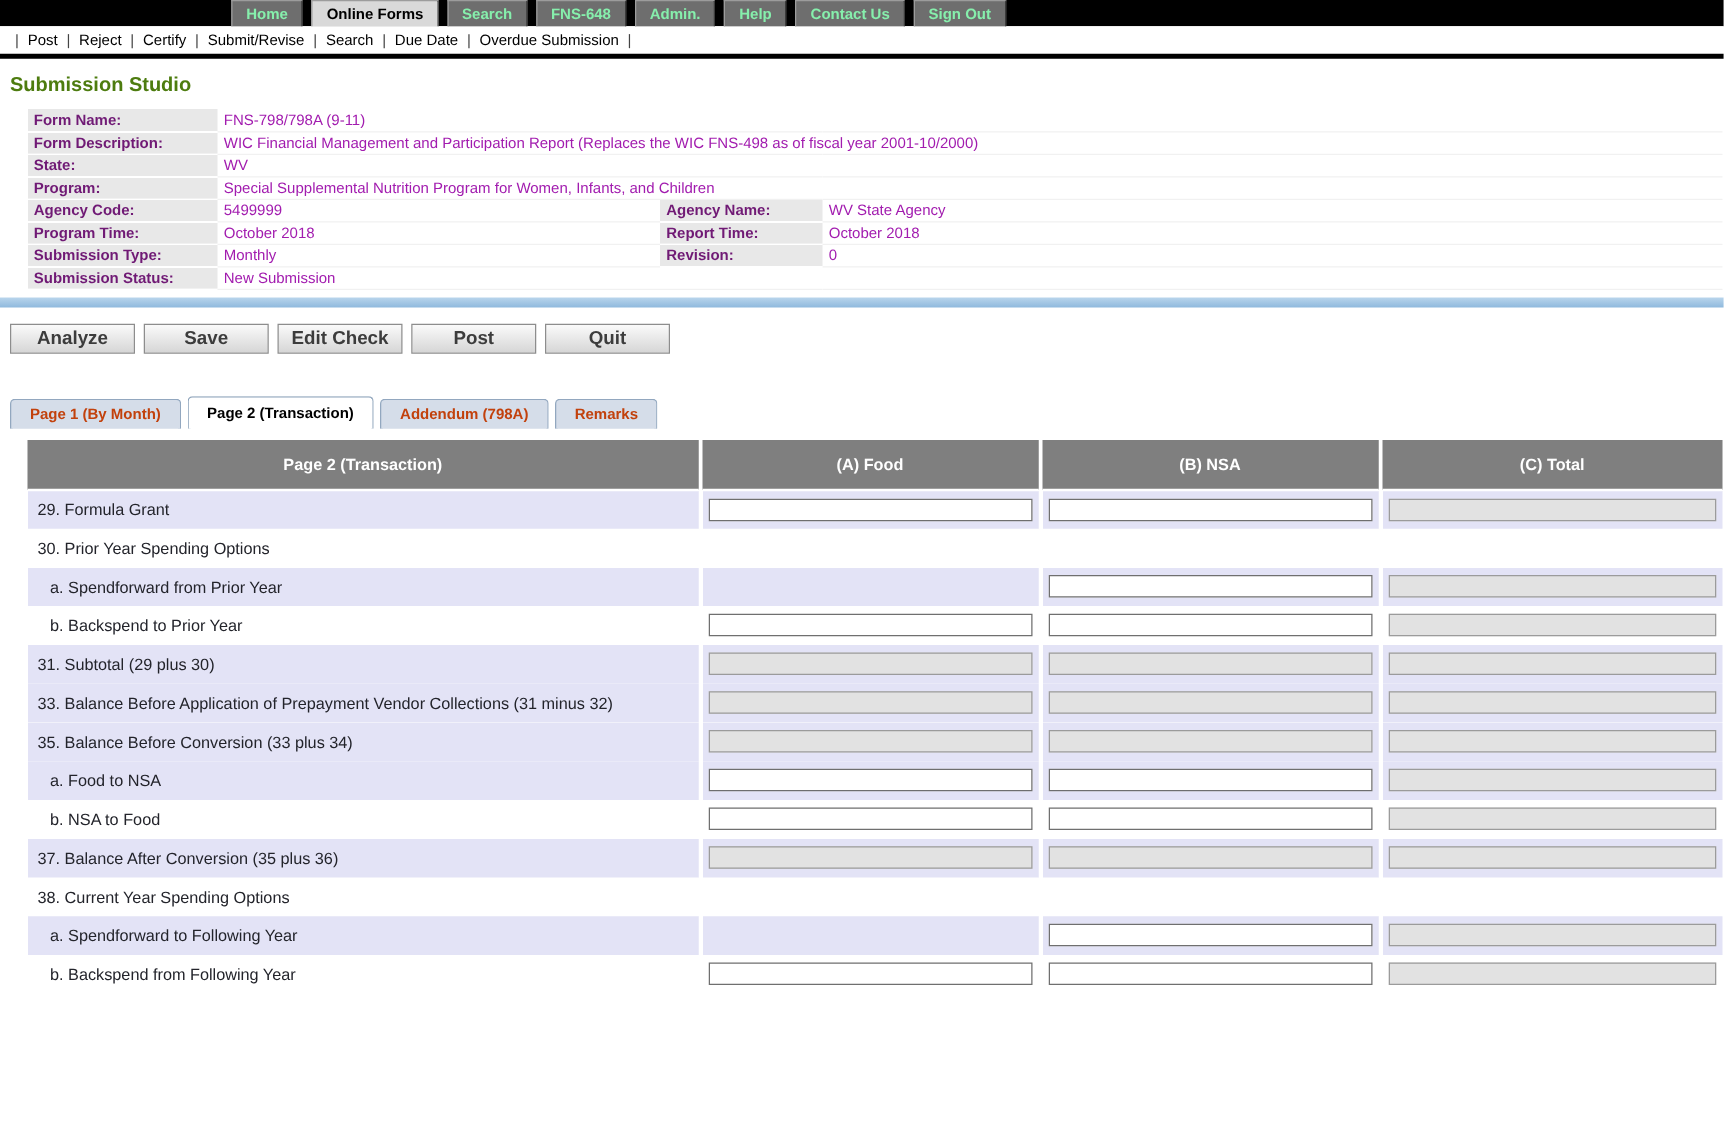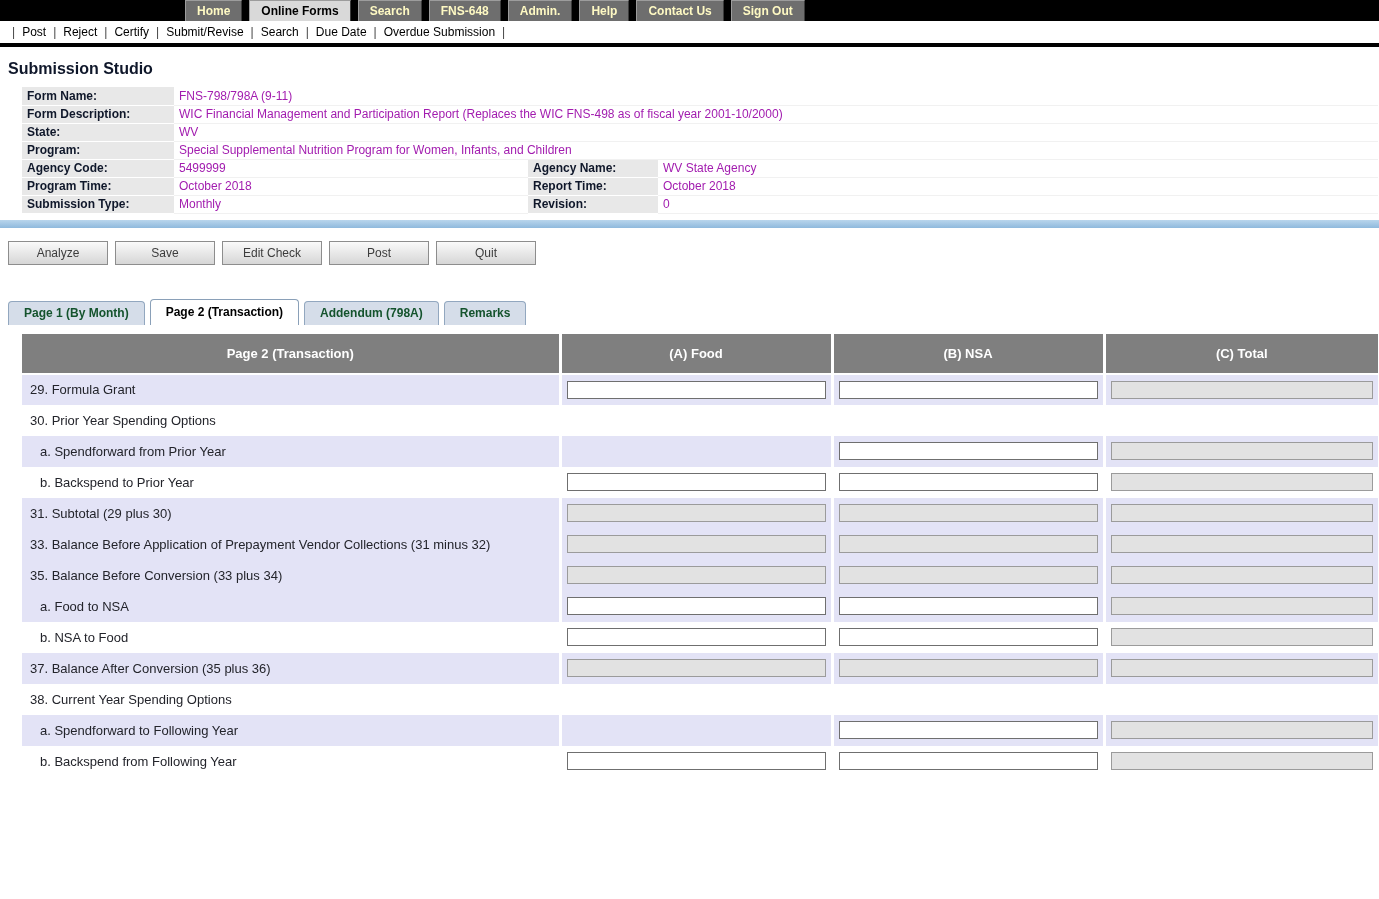--- a/index.html
+++ b/index.html
@@ -4,51 +4,51 @@
 <style>
   * { box-sizing: border-box; }
   html,body { margin:0; padding:0; }
   body {
     width:1379px; height:899px; overflow:hidden; background:#fff;
     font-family:"Liberation Sans", sans-serif;
   }
   
   .topnav { background:#000; height:21px; display:flex; align-items:stretch; gap:7px; padding-left:185px; }
   .nav-btn {
-    display:flex; align-items:center; padding:0 11px; background:#6e6e6e; color:#fef9c3;
+    display:flex; align-items:center; padding:0 11px; background:#6e6e6e; color:#86efac;
     font-size:12px; font-weight:bold; cursor:pointer;
     border-left:1px solid #9c9c9c; border-top:1px solid #9c9c9c; border-right:1px solid #3c3c3c;
   }
   .nav-btn.active { background:#d9d9d9; color:#000; }
   
   .subnav { height:22px; display:flex; align-items:center; font-size:12px; padding-left:5px; background:#fff; }
   .subnav .sep { color:#444; margin:0 7px; }
   .subnav-link { color:#000; cursor:pointer; white-space:nowrap; }
   .black-rule { height:4px; background:#000; }
   
-  .page-title { color:#0f172a; font-weight:bold; font-size:16px; margin:13px 0 9px 8px; }
+  .page-title { color:#4d7c0f; font-weight:bold; font-size:16px; margin:13px 0 9px 8px; }
   
   .info-table { border-collapse:collapse; table-layout:fixed; width:1356px; margin-left:22px; font-size:12px; }
   .info-table td { height:18px; padding:1px 5px; vertical-align:middle; overflow:hidden; white-space:nowrap; }
-  .info-table .lbl { background:#e8e8e8; font-weight:bold; border-bottom:1px solid #fff; color:#0f172a; }
+  .info-table .lbl { background:#e8e8e8; font-weight:bold; border-bottom:1px solid #fff; color:#701a75; }
   .info-table .val { border-bottom:1px solid #f1f1f1; color:#a21caf; }
   
   .blue-rule { height:8px; margin-top:6px; background:linear-gradient(#b9d5ec,#8fb9dd); }
   
   .actions { display:flex; gap:7px; margin:13px 0 0 8px; }
   .btn {
-    width:100px; height:24px; font-family:inherit; font-size:12px; font-weight:normal; color:#3c3c3c;
+    width:100px; height:24px; font-family:inherit; font-size:15px; font-weight:bold; color:#3c3c3c;
     background:linear-gradient(#fafafa,#d6d6d6); border:1px solid #8d8d8d; cursor:pointer;
   }
   
   .tabs { display:flex; gap:5px; align-items:flex-end; margin:34px 0 0 8px; }
   .tab {
     height:24px; display:flex; align-items:center; padding:0 15px; background:#d5dde9;
     border:1px solid #92a7bf; border-bottom:none; border-radius:4px 4px 0 0;
-    color:#14532d; font-size:12px; font-weight:bold; cursor:pointer; white-space:nowrap;
+    color:#c2410c; font-size:12px; font-weight:bold; cursor:pointer; white-space:nowrap;
   }
   .tab.active { background:#fff; color:#000; height:26px; border-color:#8aa0b8; }
   
   .grid-wrap { margin:9px 0 0 22px; width:1356px; }
   table.grid { border-collapse:collapse; table-layout:fixed; width:100%; }
   table.grid th {
     background:#7f7f7f; color:#fff; font-size:13px; font-weight:bold; height:40px;
     border-right:3px solid #fff; border-bottom:2px solid #fff; text-align:center;
   }
   table.grid th:last-child { border-right:none; }
@@ -133,20 +133,24 @@
         <td class="lbl">Program Time:</td>
         <td class="val">October 2018</td>
         <td class="lbl">Report Time:</td>
         <td class="val">October 2018</td>
       </tr>
       <tr>
         <td class="lbl">Submission Type:</td>
         <td class="val">Monthly</td>
         <td class="lbl">Revision:</td>
         <td class="val">0</td>
+      </tr>
+      <tr>
+        <td class="lbl">Submission Status:</td>
+        <td class="val" colspan="3">New Submission</td>
       </tr>
     </tbody>
 </table>
 
 <div class="blue-rule"></div>
 
 <div class="actions">
     <button class="btn">Analyze</button>
     <button class="btn">Save</button>
     <button class="btn">Edit Check</button>

